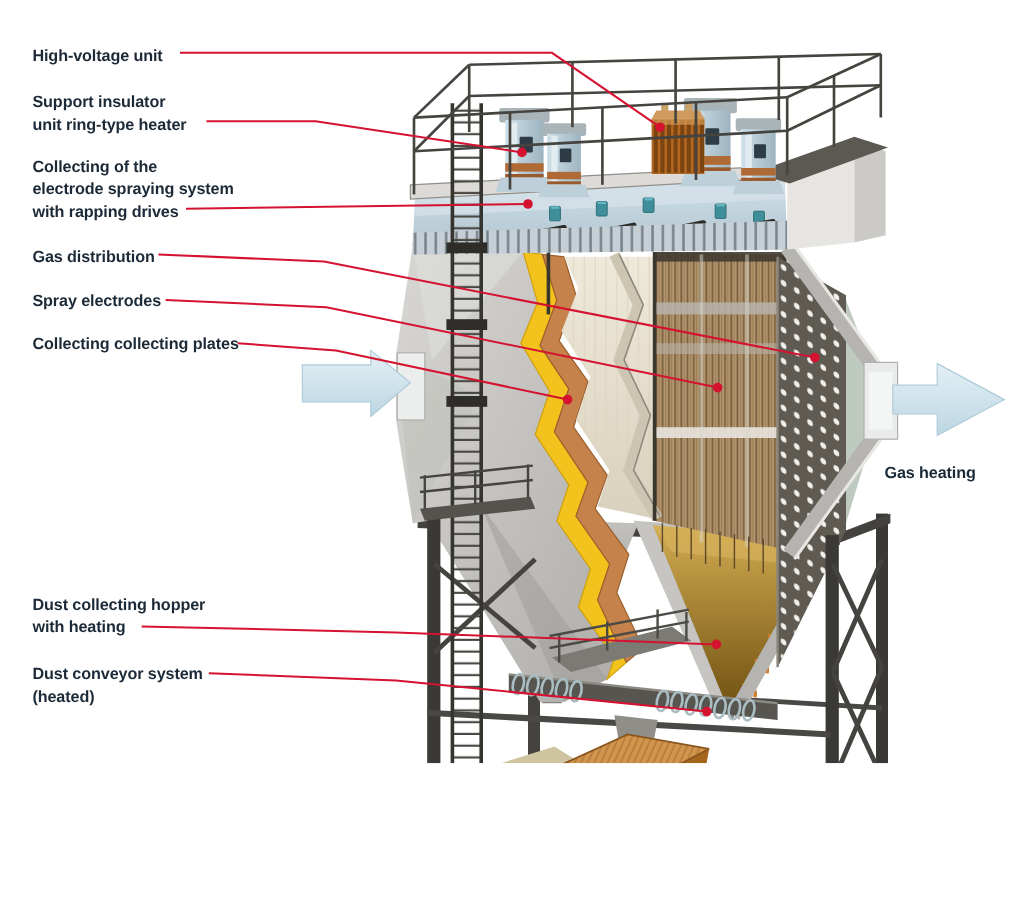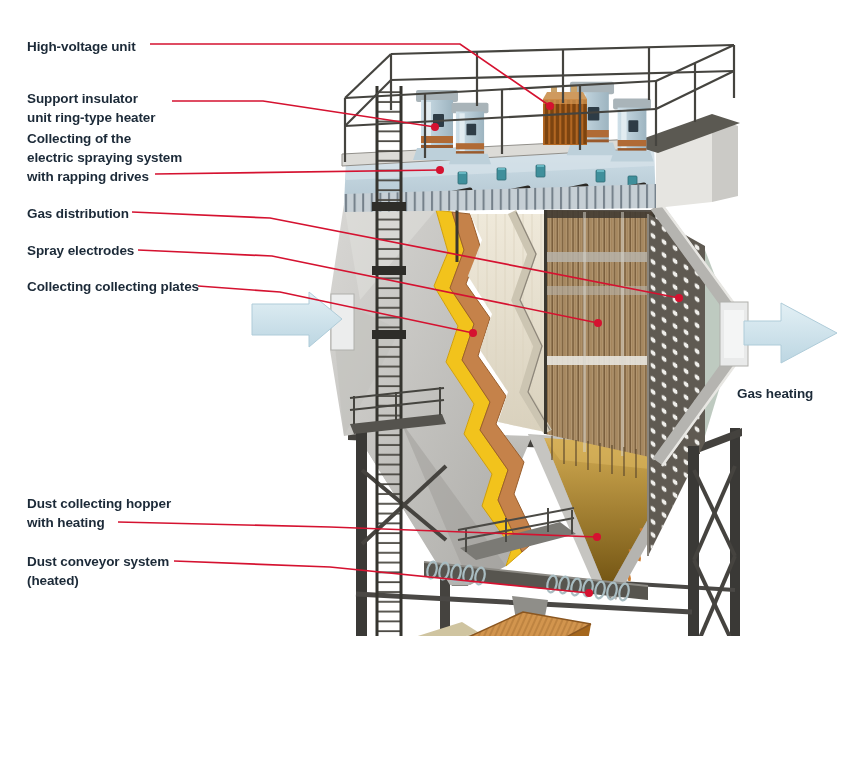--- a/index.html
+++ b/index.html
@@ -377,27 +377,27 @@
         <circle cx="598" cy="323" r="4"></circle>
         <circle cx="473" cy="333" r="4"></circle>
     <circle cx="597" cy="537" r="4"></circle>
         <circle cx="589" cy="593" r="4"></circle>
   </g>
 </svg>
 
 <div class="lbl" style="left:27px;top:37px">
   <span>High-voltage unit</span>
 </div>
-<div class="lbl" style="left:27px;top:89px">
+<div class="lbl" style="left:27px;top:75px">
   <span>Support insulator</span>
   <span>unit ring-type heater</span>
 </div>
 <div class="lbl" style="left:27px;top:129px">
   <span>Collecting of the</span>
-  <span>electric spraying system</span>
+  <span>electrode spraying system</span>
   <span>with rapping drives</span>
 </div>
 <div class="lbl" style="left:27px;top:204px">
   <span>Gas distribution</span>
 </div>
 <div class="lbl" style="left:27px;top:241px">
   <span>Spray electrodes</span>
 </div>
 <div class="lbl" style="left:27px;top:277px">
   <span>Collecting collecting plates</span>

